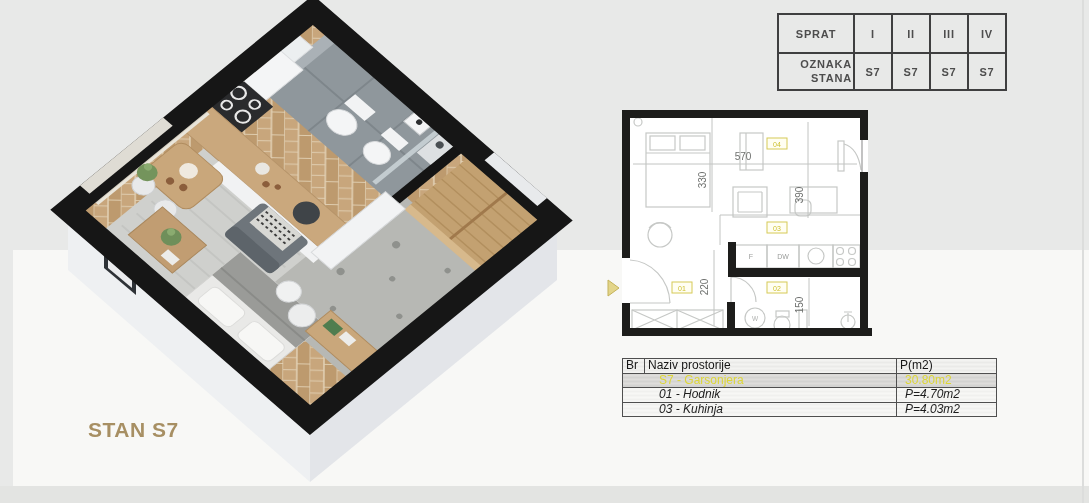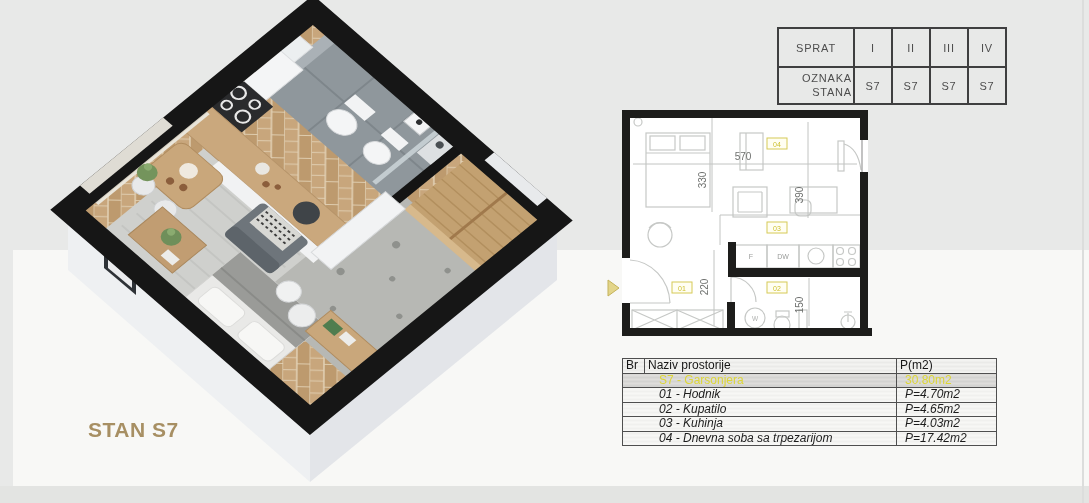--- a/index.html
+++ b/index.html
@@ -5,21 +5,21 @@
   html,body{margin:0;padding:0;}
   body{font-family:"Liberation Sans",sans-serif;}
   #stage{position:relative;width:1089px;height:503px;background:#e8e9e8;overflow:hidden;}
   #band{position:absolute;left:13px;top:250px;width:1076px;height:236px;background:#f8f8f6;}
   #bottom-strip{position:absolute;left:0;top:486px;width:1089px;height:17px;background:#e3e4e2;}
   #right-line{position:absolute;left:1082px;top:0;width:2px;height:503px;background:#dcdddc;}
   #iso{position:absolute;left:20px;top:0;}
   #plan2d{position:absolute;left:605px;top:100px;}
   #stan-title{position:absolute;left:66px;top:418px;font-size:21px;font-weight:800;color:#a78f63;letter-spacing:.5px;margin-left:22px;}
   
-  #floor-table{position:absolute;left:777px;top:27px;border-collapse:collapse;}
+  #floor-table{position:absolute;left:777px;top:13px;border-collapse:collapse;font-weight:bold;}
   #floor-table td{border:2px solid #3f3f40;text-align:center;vertical-align:middle;
     color:#4d4d4d;font-size:11px;letter-spacing:.8px;background:transparent;}
   #floor-table .lbl{width:72px;}
   #floor-table .c{width:34px;}
   #floor-table tr:first-child td{height:35px;}
   #floor-table tr:last-child td{height:33px;}
   #floor-table .two-line{line-height:1.25;text-align:right;}
   
   #area-table{position:absolute;left:622px;top:358px;border-collapse:collapse;table-layout:fixed;}
   #area-table td,#area-table th{border:1px solid #4f4f4f;font-size:12px;padding:0 0 0 3px;
@@ -284,27 +284,19 @@
     <tbody>
       <tr class="summary">
         <td colspan="2">S7 - Garsonjera</td>
         <td class="pv">30.80m2</td>
       </tr>
       <tr>
         <td colspan="2">01 - Hodnik</td>
         <td class="pv">P=4.70m2</td>
       </tr>
       <tr>
-        <td colspan="2">02 - Kupatilo</td>
-        <td class="pv">P=4.65m2</td>
-      </tr>
-      <tr>
         <td colspan="2">03 - Kuhinja</td>
         <td class="pv">P=4.03m2</td>
       </tr>
-      <tr>
-        <td colspan="2">04 - Dnevna soba sa trpezarijom</td>
-        <td class="pv">P=17.42m2</td>
-      </tr>
     </tbody>
   </table>
 
 </div>
 
 </body></html>

